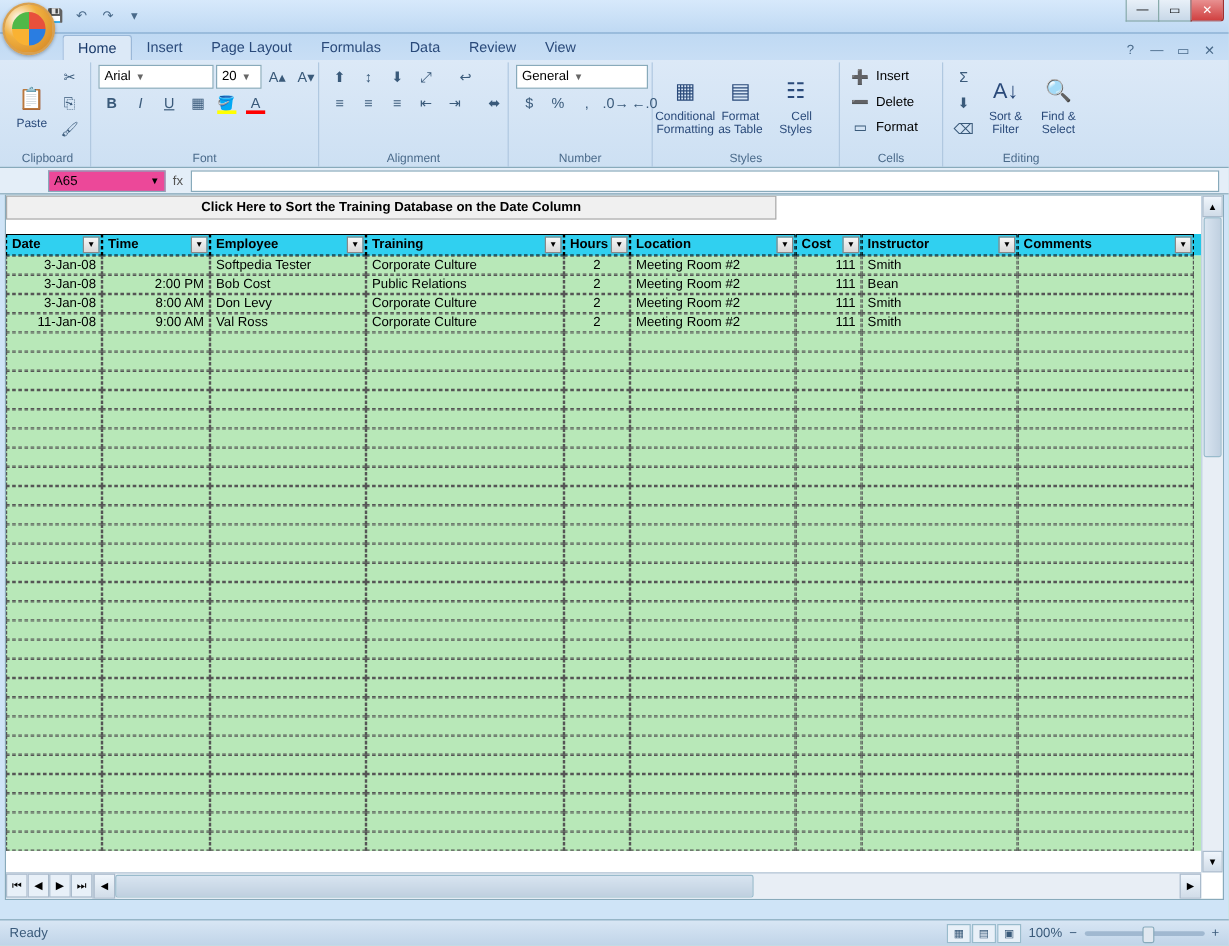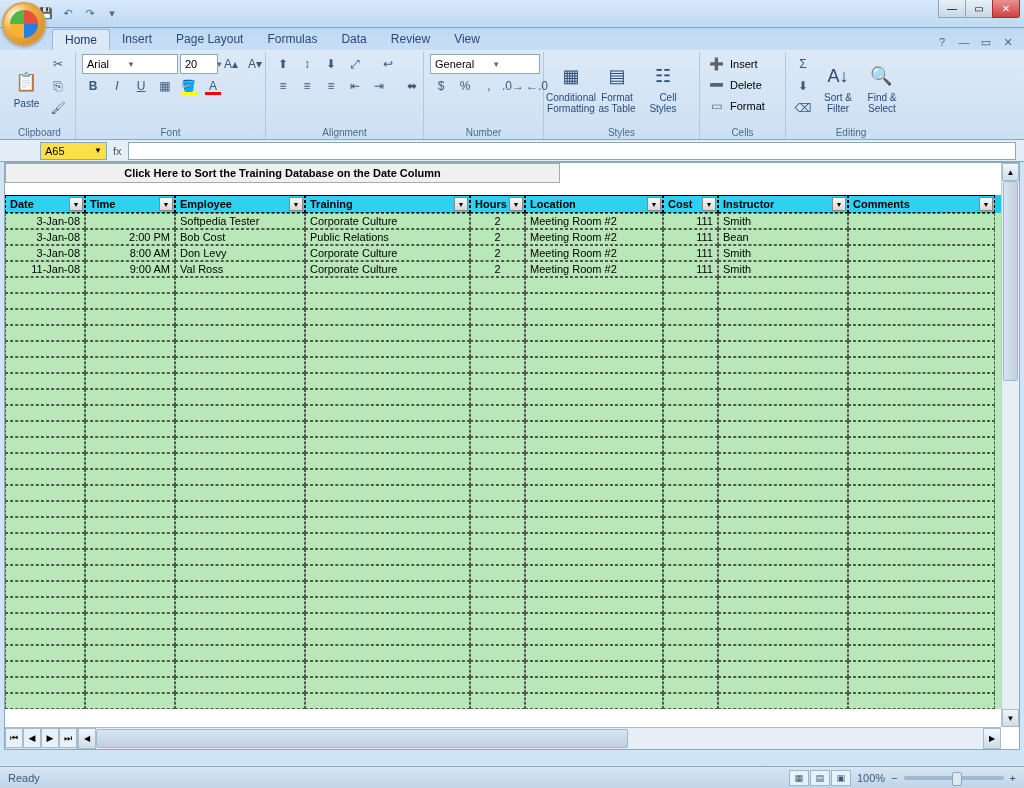--- a/index.html
+++ b/index.html
@@ -26,26 +26,26 @@
 
 .ribbon { height: 90px; background: linear-gradient(to bottom, #dce9f7, #cde0f3); border-bottom: 1px solid #8ab; display: flex; padding: 2px 4px 0; }
 .ribbon-group { border-right: 1px solid #b0c8e0; padding: 2px 6px; display: flex; flex-direction: column; position: relative; }
 .ribbon-group-label { position: absolute; bottom: 1px; left: 0; right: 0; text-align: center; font-size: 10px; color: #4a6a8a; }
 .ribbon-group-body { flex: 1; display: flex; gap: 4px; align-items: flex-start; }
 .big-btn { display: flex; flex-direction: column; align-items: center; justify-content: center; width: 42px; height: 66px; font-size: 10px; color: #2a4a7a; cursor: pointer; border-radius: 2px; }
 .icon-box { width: 32px; height: 32px; display: flex; align-items: center; justify-content: center; font-size: 18px; }
 .mini-stack { display: flex; flex-direction: column; gap: 2px; }
 .mini-row { display: flex; gap: 2px; align-items: center; }
 .mini-btn { width: 22px; height: 20px; display: flex; align-items: center; justify-content: center; font-size: 12px; color: #3a5a7a; cursor: pointer; border: 1px solid transparent; border-radius: 2px; }
-.combo { height: 20px; border: 1px solid #8ab; background: #fff; font-size: 11px; padding: 0 4px; display: flex; align-items: center; gap: 18px; }
+.combo { height: 20px; border: 1px solid #8ab; background: #fff; font-size: 11px; padding: 0 4px; display: flex; align-items: center; gap: 4px; }
 .combo .dd { font-size: 8px; color: #666; }
 
 
 .formula-bar { height: 22px; background: #e4eef8; border-bottom: 1px solid #8ab; display: flex; align-items: center; padding: 0 8px 0 40px; gap: 6px; }
-.name-box { width: 67px; height: 18px; background: #fde047; border: 1px solid #8ab; font-size: 11px; padding: 0 4px; display: flex; align-items: center; }
+.name-box { width: 98px; height: 18px; background: #ec4899; border: 1px solid #8ab; font-size: 11px; padding: 0 4px; display: flex; align-items: center; }
 .fx-label { font-size: 11px; color: #555; }
 .formula-input { flex: 1; height: 18px; background: #fff; border: 1px solid #8ab; }
 
 
 .sheet-container { position: absolute; top: 162px; bottom: 38px; left: 4px; right: 4px; background: #fff; border: 1px solid #8ab; overflow: hidden; }
 .sheet-scroll { position: absolute; inset: 0 18px 22px 0; overflow: hidden; }
 .info-row { display: flex; height: 20px; }
 .info-cell { border: 1px solid #aaa; background: #f0f0f0; font-size: 11px; font-weight: bold; display: flex; align-items: center; justify-content: center; padding: 0 8px; }
 .db-title { height: 24px; background: #1040e0; color: #f0d040; font-size: 16px; font-weight: bold; font-style: italic; display: flex; align-items: center; justify-content: center; font-family: 'Times New Roman', serif; border: 1px solid #000; }
 .header-row { display: flex; height: 18px; background: #20c8e8; }
@@ -282,21 +282,21 @@
       <span>A65</span>
       <span style="margin-left:auto;font-size:8px">▼</span>
     </div>
   <span class="fx-label">fx</span>
   <div class="formula-input"></div>
 </div>
 
 <div class="sheet-container">
   <div class="sheet-scroll">
     <div class="info-row">
-      <div class="info-cell" style="width:555px">Click Here to Sort the Training Database on the Date Column</div>
+      <div class="info-cell" style="width:642px">Click Here to Sort the Training Database on the Date Column</div>
     </div>
     <div style="height:12px;background:#fff"></div>
     <div class="header-row" id="header-row">
         <div class="header-cell col-date">Date<div class="filter-btn">▼</div></div>
         <div class="header-cell col-time">Time<div class="filter-btn">▼</div></div>
         <div class="header-cell col-emp">Employee<div class="filter-btn">▼</div></div>
         <div class="header-cell col-train">Training<div class="filter-btn">▼</div></div>
         <div class="header-cell col-hours">Hours<div class="filter-btn">▼</div></div>
         <div class="header-cell col-loc">Location<div class="filter-btn">▼</div></div>
         <div class="header-cell col-cost">Cost<div class="filter-btn">▼</div></div>

